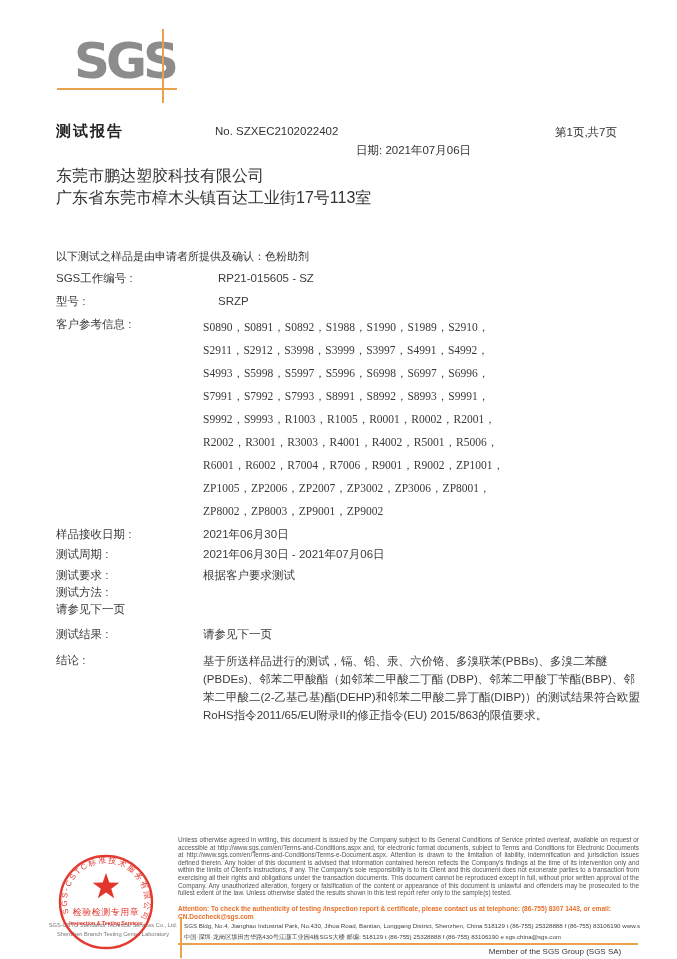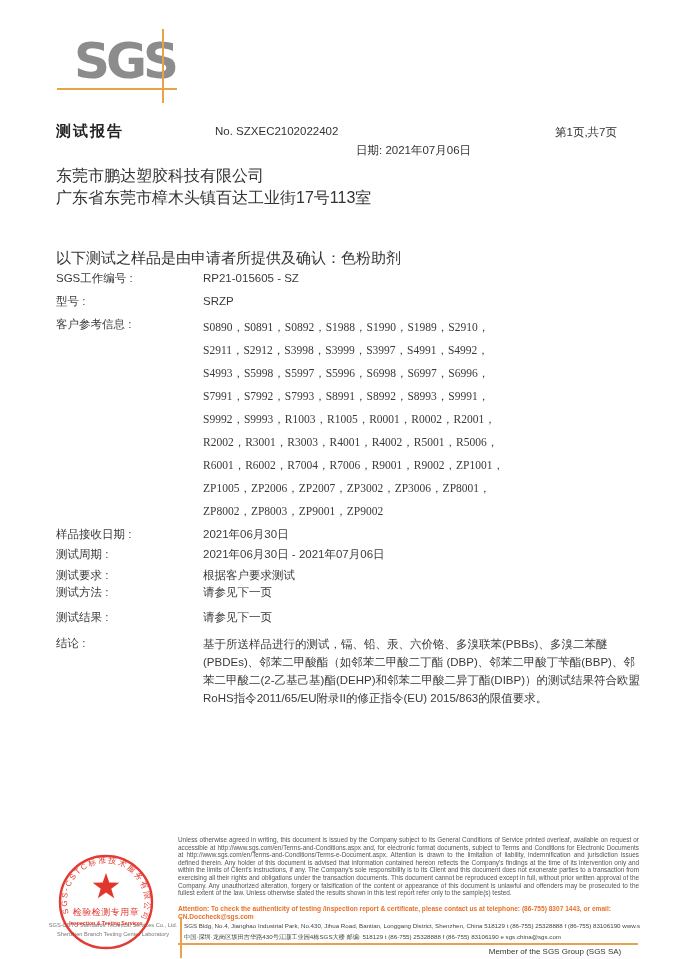--- a/index.html
+++ b/index.html
@@ -20,34 +20,34 @@
   .logo-vline { position:absolute; left:162px; top:29px; width:2px; height:74px; background:#e9a24b; }
 
   .title-row { position:absolute; left:56px; top:124px; width:584px; height:20px; font-size:11.5px; color:#333; }
   .title-row .doc-title { position:absolute; left:0; top:-2px; font-size:15px; font-weight:bold; color:#222; letter-spacing:2px; }
   .title-row .report-no { position:absolute; left:159px; top:1px; }
   .title-row .report-date { position:absolute; left:300px; top:1px;margin-top:18px; }
   .title-row .report-page { position:absolute; left:499px; top:1px; }
 
   .company { position:absolute; left:56px; top:165px; font-size:16px; line-height:22px; color:#333; }
 
-  .sample-statement { position:absolute; left:56px; top:249px; font-size:15px; color:#333; }
+  .sample-statement { position:absolute; left:56px; top:249px; font-size:11px; color:#333; }
 
   
   .info { position:absolute; left:56px; top:270px; width:584px; font-size:11.5px; color:#3a3a3a; }
   .row { display:flex; }
   .row .lbl { width:147px; flex:none; line-height:17px; }
   .row .val { flex:1; line-height:17px; }
-  .r-job, .r-model { margin-bottom:6px; }
+  .r-job, .r-model { margin-bottom:6px;gap:15px; }
   .r-refs .val { line-height:23px; white-space:pre-line;font-family:Liberation Serif, serif; }
   .r-refs { margin-bottom:3px; }
   .r-received { margin-bottom:3px; }
   .r-period { margin-bottom:4px; }
   .r-requirement { margin-bottom:0; }
-  .r-method { margin-bottom:8px; }
+  .r-method { margin-bottom:8px;flex-direction:column; }
   .r-result { margin-bottom:9px; }
   .r-conclusion .val { line-height:18px; }
 
   
   .legal {
     position:absolute; left:178px; top:836px; width:461px;
     font-size:6.4px; line-height:7.6px; color:#555; text-align:justify;
   }
   .attention {
     position:absolute; left:178px; top:905px; width:461px;

